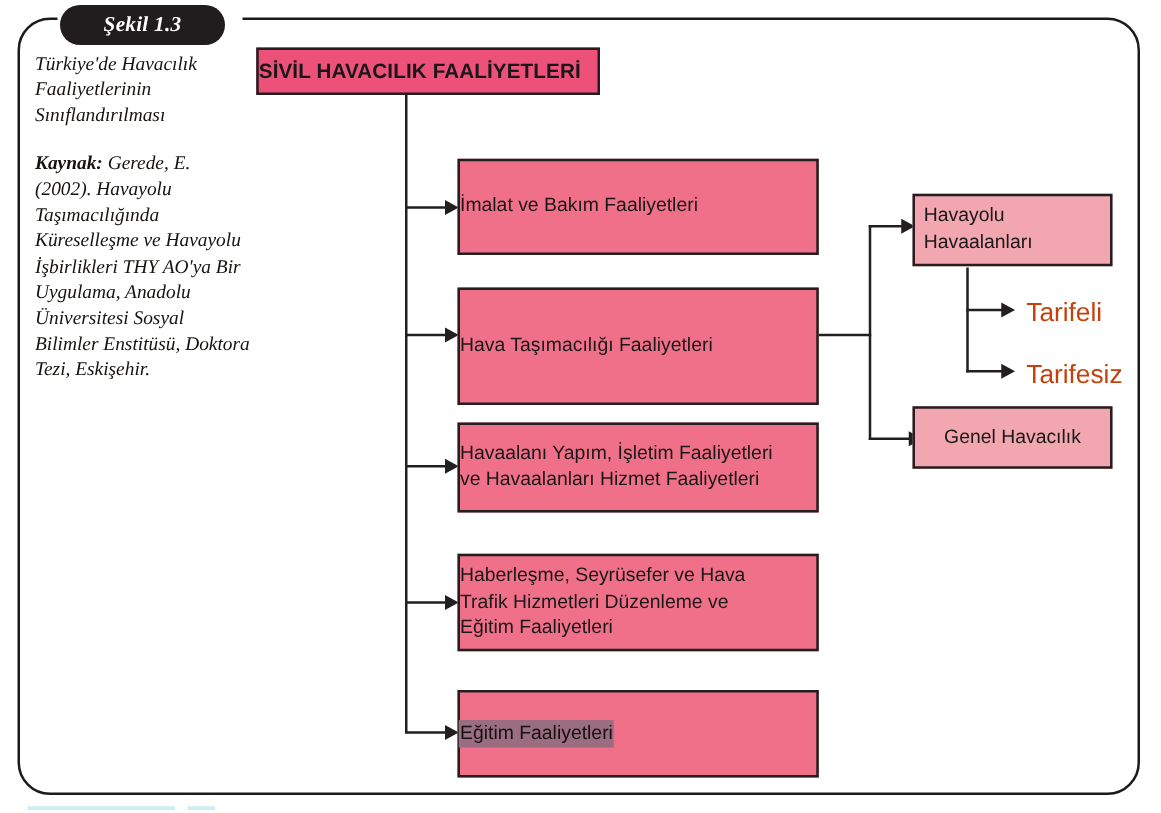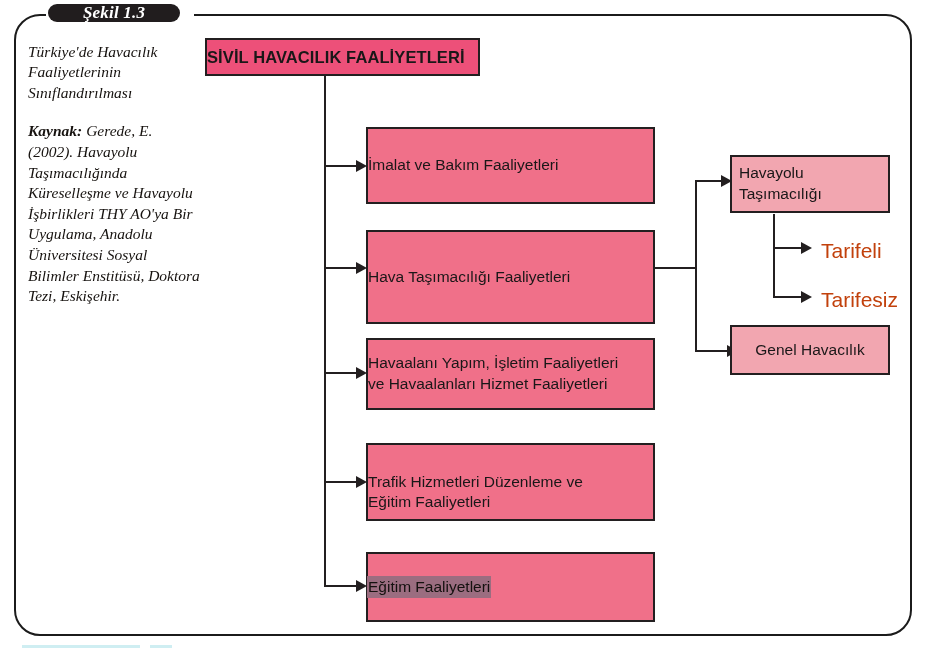--- a/index.html
+++ b/index.html
@@ -39,21 +39,21 @@
     height: 20px;
     background: #ffffff;
   }
 
   
   .fig-badge {
     position: absolute;
     left: 48px;
     top: 4px;
     width: 132px;
-    height: 18px;
+    height: 32px;
     background: #211d1e;
     border-radius: 16px;
     color: #ffffff;
     font-family: "Liberation Serif", serif;
     font-style: italic;
     font-weight: bold;
     font-size: 17px;
     letter-spacing: 0.2px;
     display: flex;
     align-items: center;
@@ -227,29 +227,29 @@
 
   <div class="node node-main" style="left:366px; top:230px; width:289px; height:94px;">
     <span>Hava Taşımacılığı Faaliyetleri</span>
   </div>
 
   <div class="node node-main" style="left:366px; top:338px; width:289px; height:72px;">
     <span><span>Havaalanı Yapım, İşletim Faaliyetleri</span><br><span>ve Havaalanları Hizmet Faaliyetleri</span></span>
   </div>
 
   <div class="node node-main" style="left:366px; top:443px; width:289px; height:78px;">
-    <span><br><span>Trafik Hizmetleri Düzenleme ve</span><br><span>Eğitim Faaliyetleri</span></span>
+    <span><span>Haberleşme, Seyrüsefer ve Hava</span><br><span>Trafik Hizmetleri Düzenleme ve</span><br><span>Eğitim Faaliyetleri</span></span>
   </div>
 
   <div class="node node-main" style="left:366px; top:552px; width:289px; height:70px;">
     <span class="selected-text">Eğitim Faaliyetleri</span>
   </div>
 
   <div class="node node-sub" style="left:730px; top:155px; width:160px; height:58px;">
-    <span><span>Havayolu</span><br><span>Taşımacılığı</span></span>
+    <span><span>Havayolu</span><br><span>Havaalanları</span></span>
   </div>
 
   <div class="node node-sub centered" style="left:730px; top:325px; width:160px; height:50px;">
     <span>Genel Havacılık</span>
   </div>
 
   <div class="leaf-label" style="left:821px; top:239px;">
     <span>Tarifeli</span>
   </div>
 

